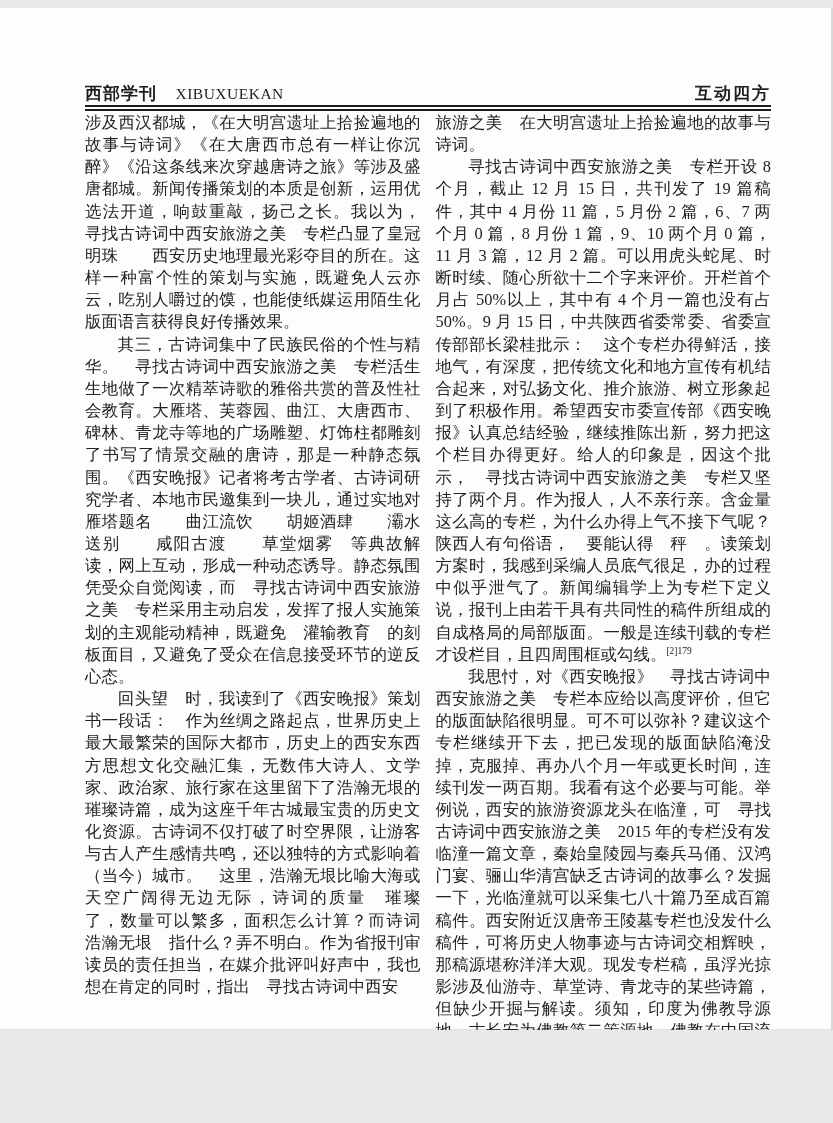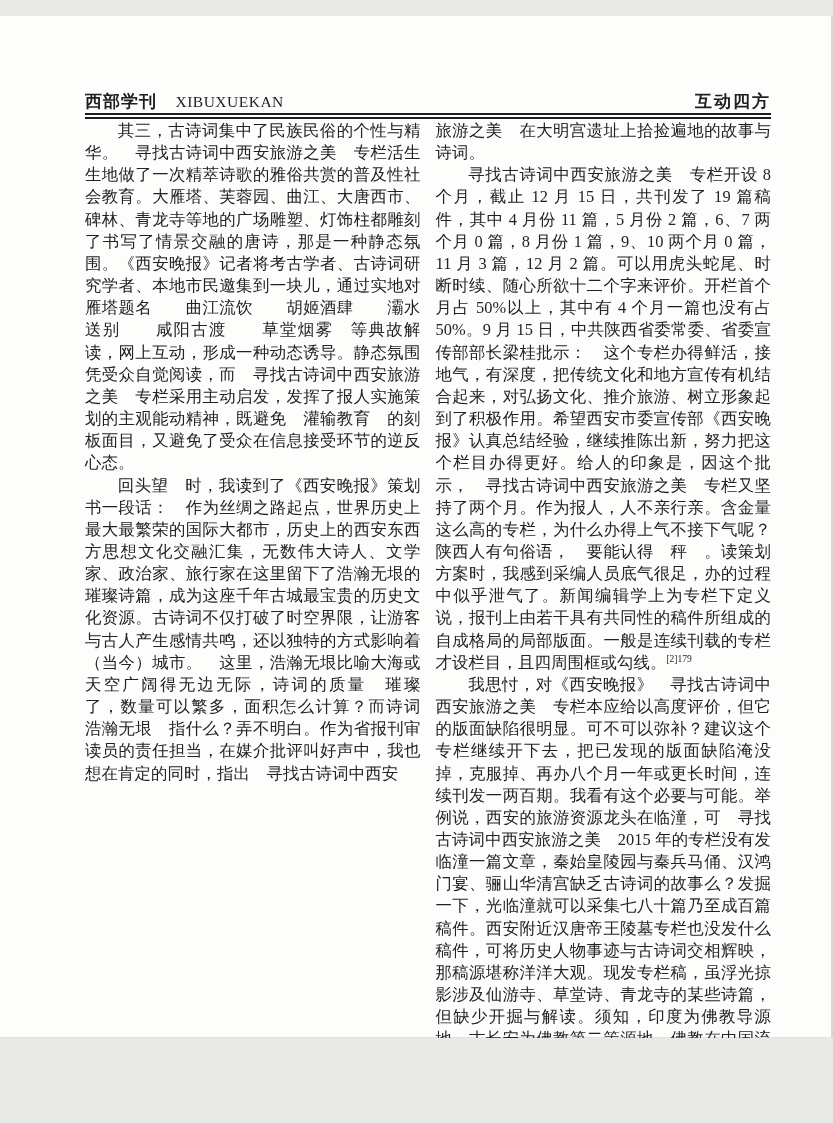--- a/index.html
+++ b/index.html
@@ -1,19 +1,19 @@
 <!DOCTYPE html>
 <html lang="zh"><head>
 <meta charset="utf-8">
 <style>
   html,body{margin:0;padding:0;background:#e9e9e7;}
   .page{
     position:relative;
     width:833px;height:1022px;
-    margin:16px auto;
+    margin:8px auto;
     background:#fdfdfc;
     color:#1e1e1e;
     font-family:"Liberation Serif","DejaVu Serif",serif;
     overflow:hidden;
     box-shadow:inset -2px 0 0 #d8d8d6, inset 0 -1px 0 #e2e2e0;
   }
   .header{
     position:absolute;left:85px;right:62px;top:74px;
     display:flex;justify-content:space-between;align-items:baseline;
     font-family:"Liberation Sans","DejaVu Sans",sans-serif;
@@ -66,20 +66,21 @@
 
   <div class="rule">
     <div class="rule-thin"></div>
     <div class="rule-gap"></div>
     <div class="rule-thick"></div>
   </div>
 
   <div class="columns">
 
     <div class="col">
+      <p class="para">涉及西汉都城，《在大明宫遗址上拾捡遍地的故事与诗词》《在大唐西市总有一样让你沉醉》《沿这条线来次穿越唐诗之旅》等涉及盛唐都城。新闻传播策划的本质是创新，运用优选法开道，响鼓重敲，扬己之长。我以为，　寻找古诗词中西安旅游之美　专栏凸显了皇冠明珠　　西安历史地理最光彩夺目的所在。这样一种富个性的策划与实施，既避免人云亦云，吃别人嚼过的馍，也能使纸媒运用陌生化版面语言获得良好传播效果。</p>
       <p class="para indent">其三，古诗词集中了民族民俗的个性与精华。　寻找古诗词中西安旅游之美　专栏活生生地做了一次精萃诗歌的雅俗共赏的普及性社会教育。大雁塔、芙蓉园、曲江、大唐西市、碑林、青龙寺等地的广场雕塑、灯饰柱都雕刻了书写了情景交融的唐诗，那是一种静态氛围。《西安晚报》记者将考古学者、古诗词研究学者、本地市民邀集到一块儿，通过实地对　雁塔题名　　曲江流饮　　胡姬酒肆　　灞水送别　　咸阳古渡　　草堂烟雾　等典故解读，网上互动，形成一种动态诱导。静态氛围凭受众自觉阅读，而　寻找古诗词中西安旅游之美　专栏采用主动启发，发挥了报人实施策划的主观能动精神，既避免　灌输教育　的刻板面目，又避免了受众在信息接受环节的逆反心态。</p>
       <p class="para indent">回头望　时，我读到了《西安晚报》策划书一段话：　作为丝绸之路起点，世界历史上最大最繁荣的国际大都市，历史上的西安东西方思想文化交融汇集，无数伟大诗人、文学家、政治家、旅行家在这里留下了浩瀚无垠的璀璨诗篇，成为这座千年古城最宝贵的历史文化资源。古诗词不仅打破了时空界限，让游客与古人产生感情共鸣，还以独特的方式影响着（当今）城市。　这里，浩瀚无垠比喻大海或天空广阔得无边无际，诗词的质量　璀璨　了，数量可以繁多，面积怎么计算？而诗词　浩瀚无垠　指什么？弄不明白。作为省报刊审读员的责任担当，在媒介批评叫好声中，我也想在肯定的同时，指出　寻找古诗词中西安</p>
     </div>
 
     <div class="col">
       <p class="para">旅游之美　在大明宫遗址上拾捡遍地的故事与诗词。</p>
       <p class="para indent"><span>寻找古诗词中西安旅游之美　专栏开设 8 个月，截止 12 月 15 日，共刊发了 19 篇稿件，其中 4 月份 11 篇，5 月份 2 篇，6、7 两个月 0 篇，8 月份 1 篇，9、10 两个月 0 篇，11 月 3 篇，12 月 2 篇。可以用虎头蛇尾、时断时续、随心所欲十二个字来评价。开栏首个月占 50%以上，其中有 4 个月一篇也没有占 50%。9 月 15 日，中共陕西省委常委、省委宣传部部长梁桂批示：　这个专栏办得鲜活，接地气，有深度，把传统文化和地方宣传有机结合起来，对弘扬文化、推介旅游、树立形象起到了积极作用。希望西安市委宣传部《西安晚报》认真总结经验，继续推陈出新，努力把这个栏目办得更好。给人的印象是，因这个批示，　寻找古诗词中西安旅游之美　专栏又坚持了两个月。作为报人，人不亲行亲。含金量这么高的专栏，为什么办得上气不接下气呢？陕西人有句俗语，　要能认得　秤　。读策划方案时，我感到采编人员底气很足，办的过程中似乎泄气了。新闻编辑学上为专栏下定义说，报刊上由若干具有共同性的稿件所组成的自成格局的局部版面。一般是连续刊载的专栏才设栏目，且四周围框或勾线。</span><sup class="cite">[2]179</sup></p>
       <p class="para indent">我思忖，对《西安晚报》　寻找古诗词中西安旅游之美　专栏本应给以高度评价，但它的版面缺陷很明显。可不可以弥补？建议这个专栏继续开下去，把已发现的版面缺陷淹没掉，克服掉、再办八个月一年或更长时间，连续刊发一两百期。我看有这个必要与可能。举例说，西安的旅游资源龙头在临潼，可　寻找古诗词中西安旅游之美　2015 年的专栏没有发临潼一篇文章，秦始皇陵园与秦兵马俑、汉鸿门宴、骊山华清宫缺乏古诗词的故事么？发掘一下，光临潼就可以采集七八十篇乃至成百篇稿件。西安附近汉唐帝王陵墓专栏也没发什么稿件，可将历史人物事迹与古诗词交相辉映，那稿源堪称洋洋大观。现发专栏稿，虽浮光掠影涉及仙游寺、草堂诗、青龙寺的某些诗篇，但缺少开掘与解读。须知，印度为佛教导源地，古长安为佛教第二策源地。佛教在中国流行之八宗，除天台宗（也称法华宗）、禅宗（亦曰佛心宗）形成于江南外，华严宗、律宗、净土宗，法相宗、三论宗、密宗等六宗之祖庭俱在长安。道教主要经典《道德经》、老子讲经之周至楼观台，李唐皇家道场骊山老君殿，金、元全真道祖庭户县祖庵，均在长安。长安清真七寺与回回十三坊　　凝聚了伊斯兰文化和中国文化相融合的结晶。碑文第二室的唐《大秦景教流行中国碑》，是研究盛唐时期中外文化交流史和基督教东传史的一块世界名碑。长安</p>
     </div>
 

